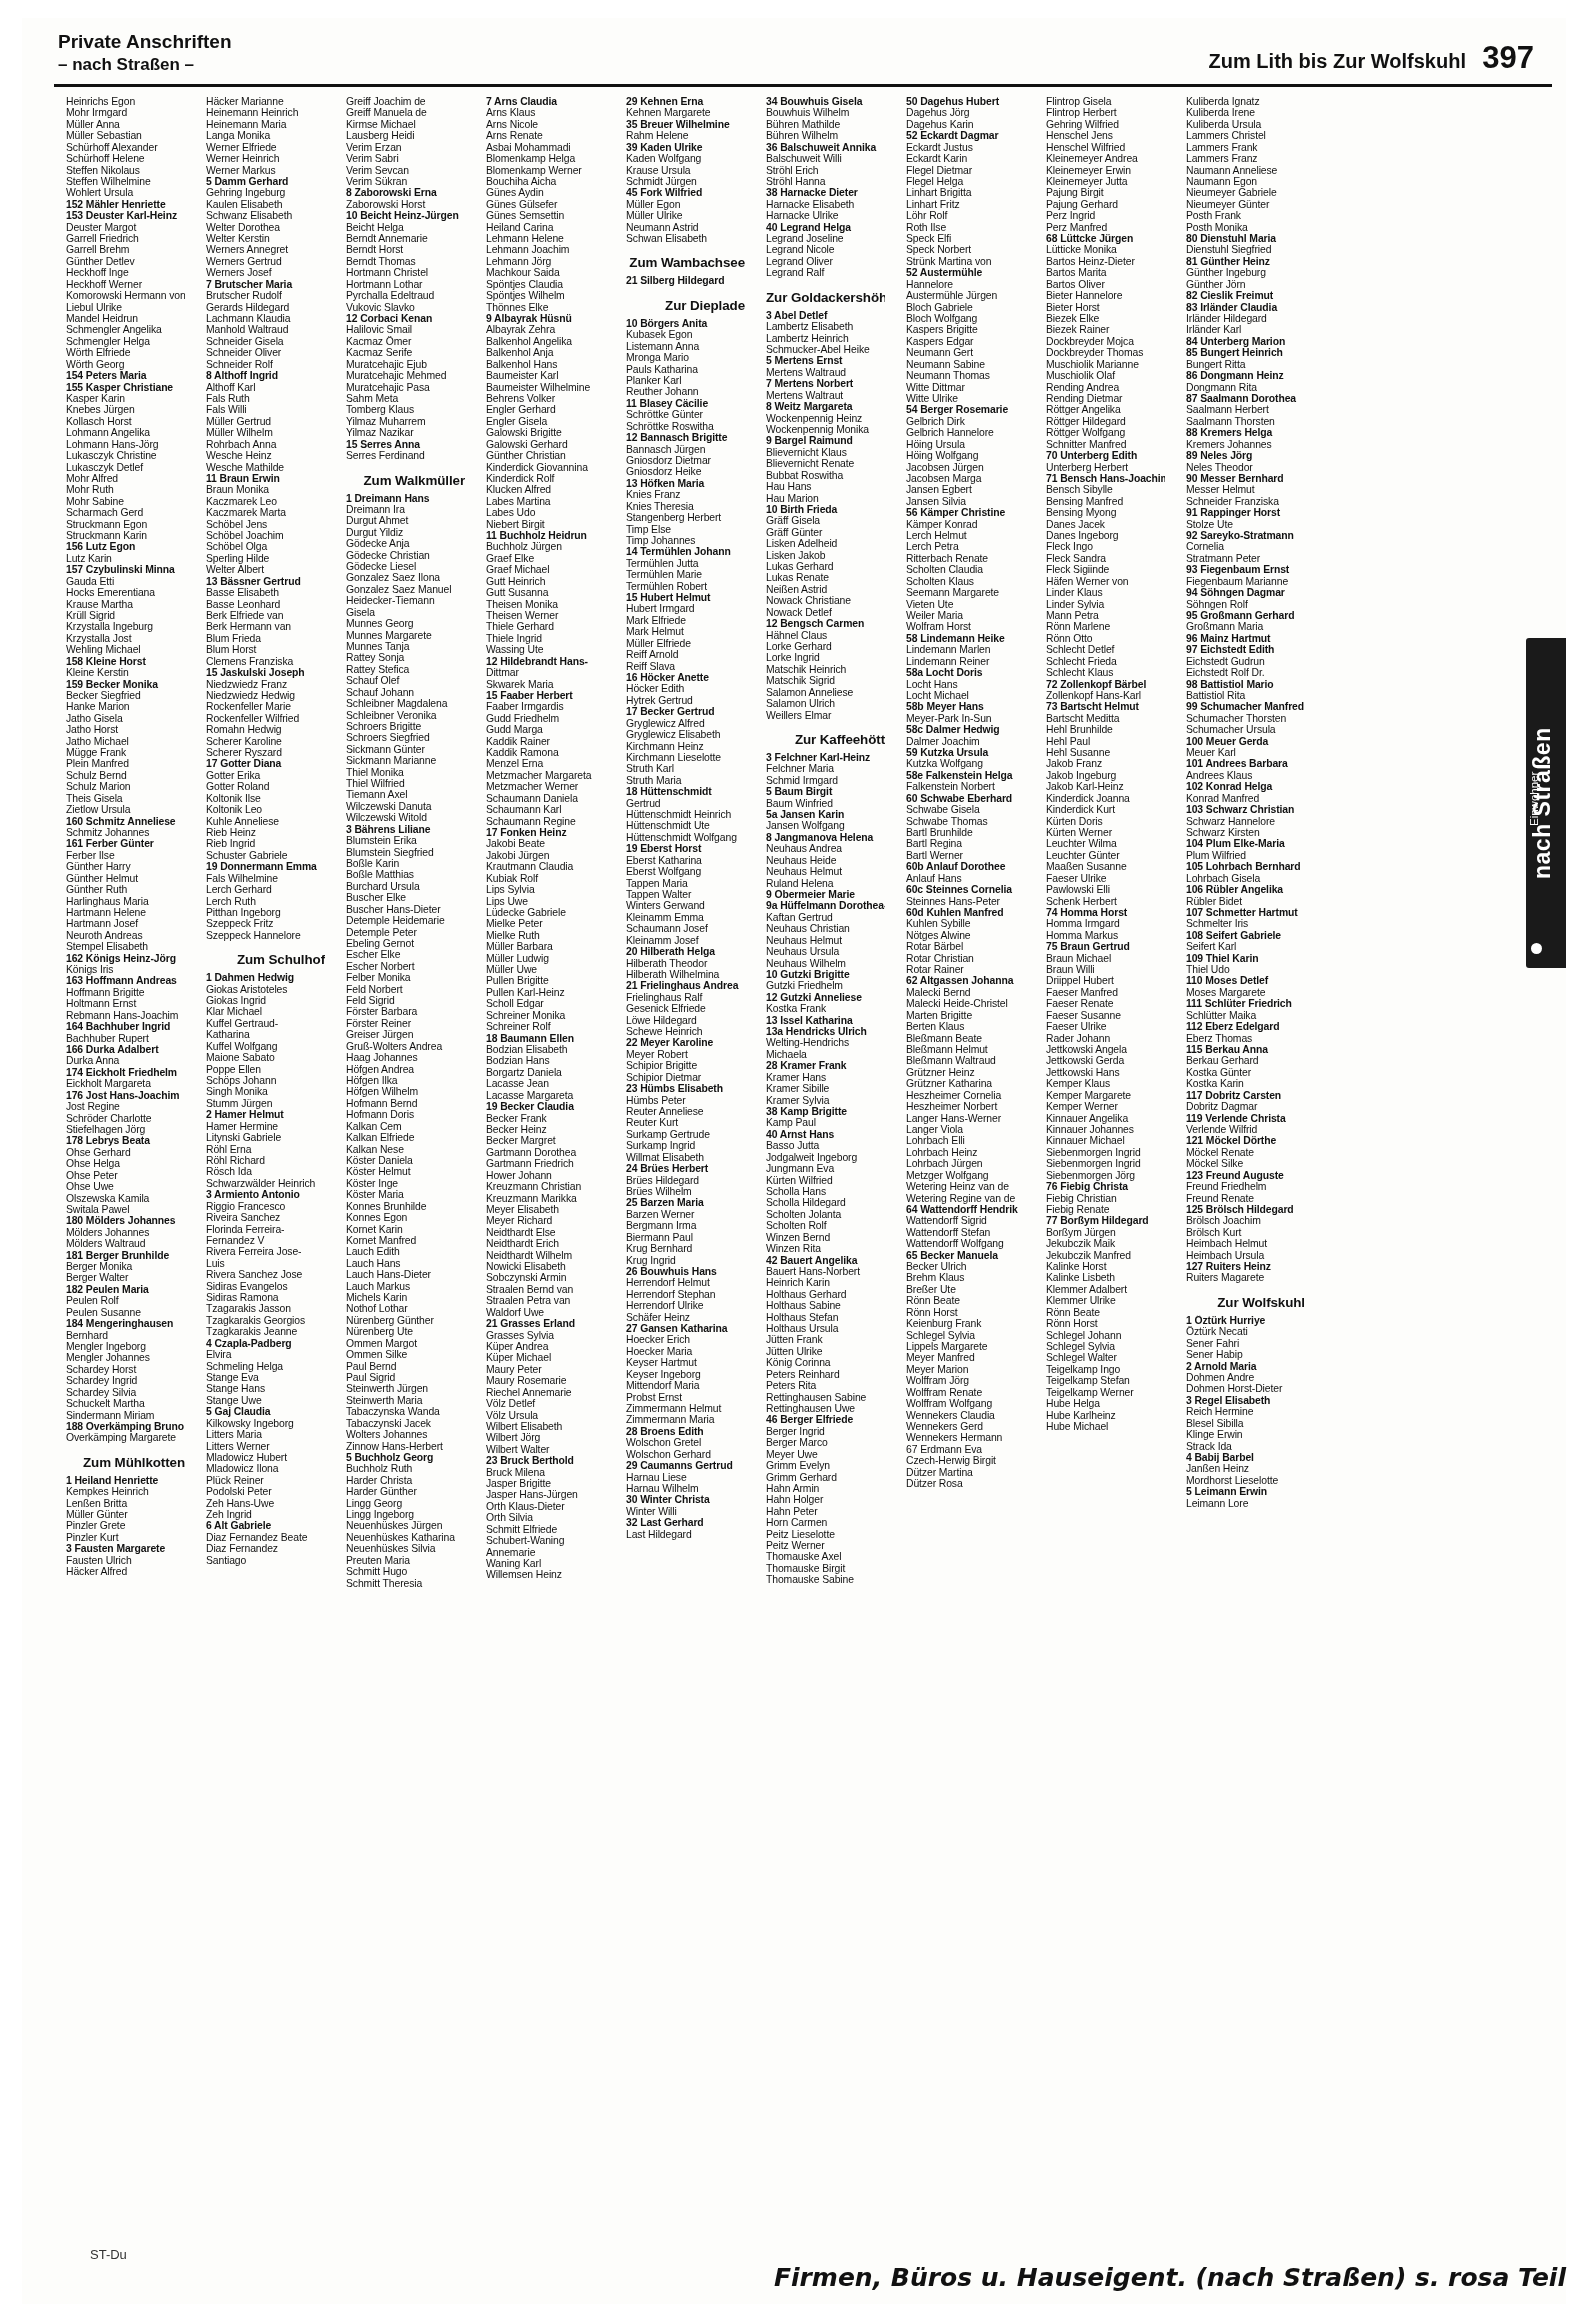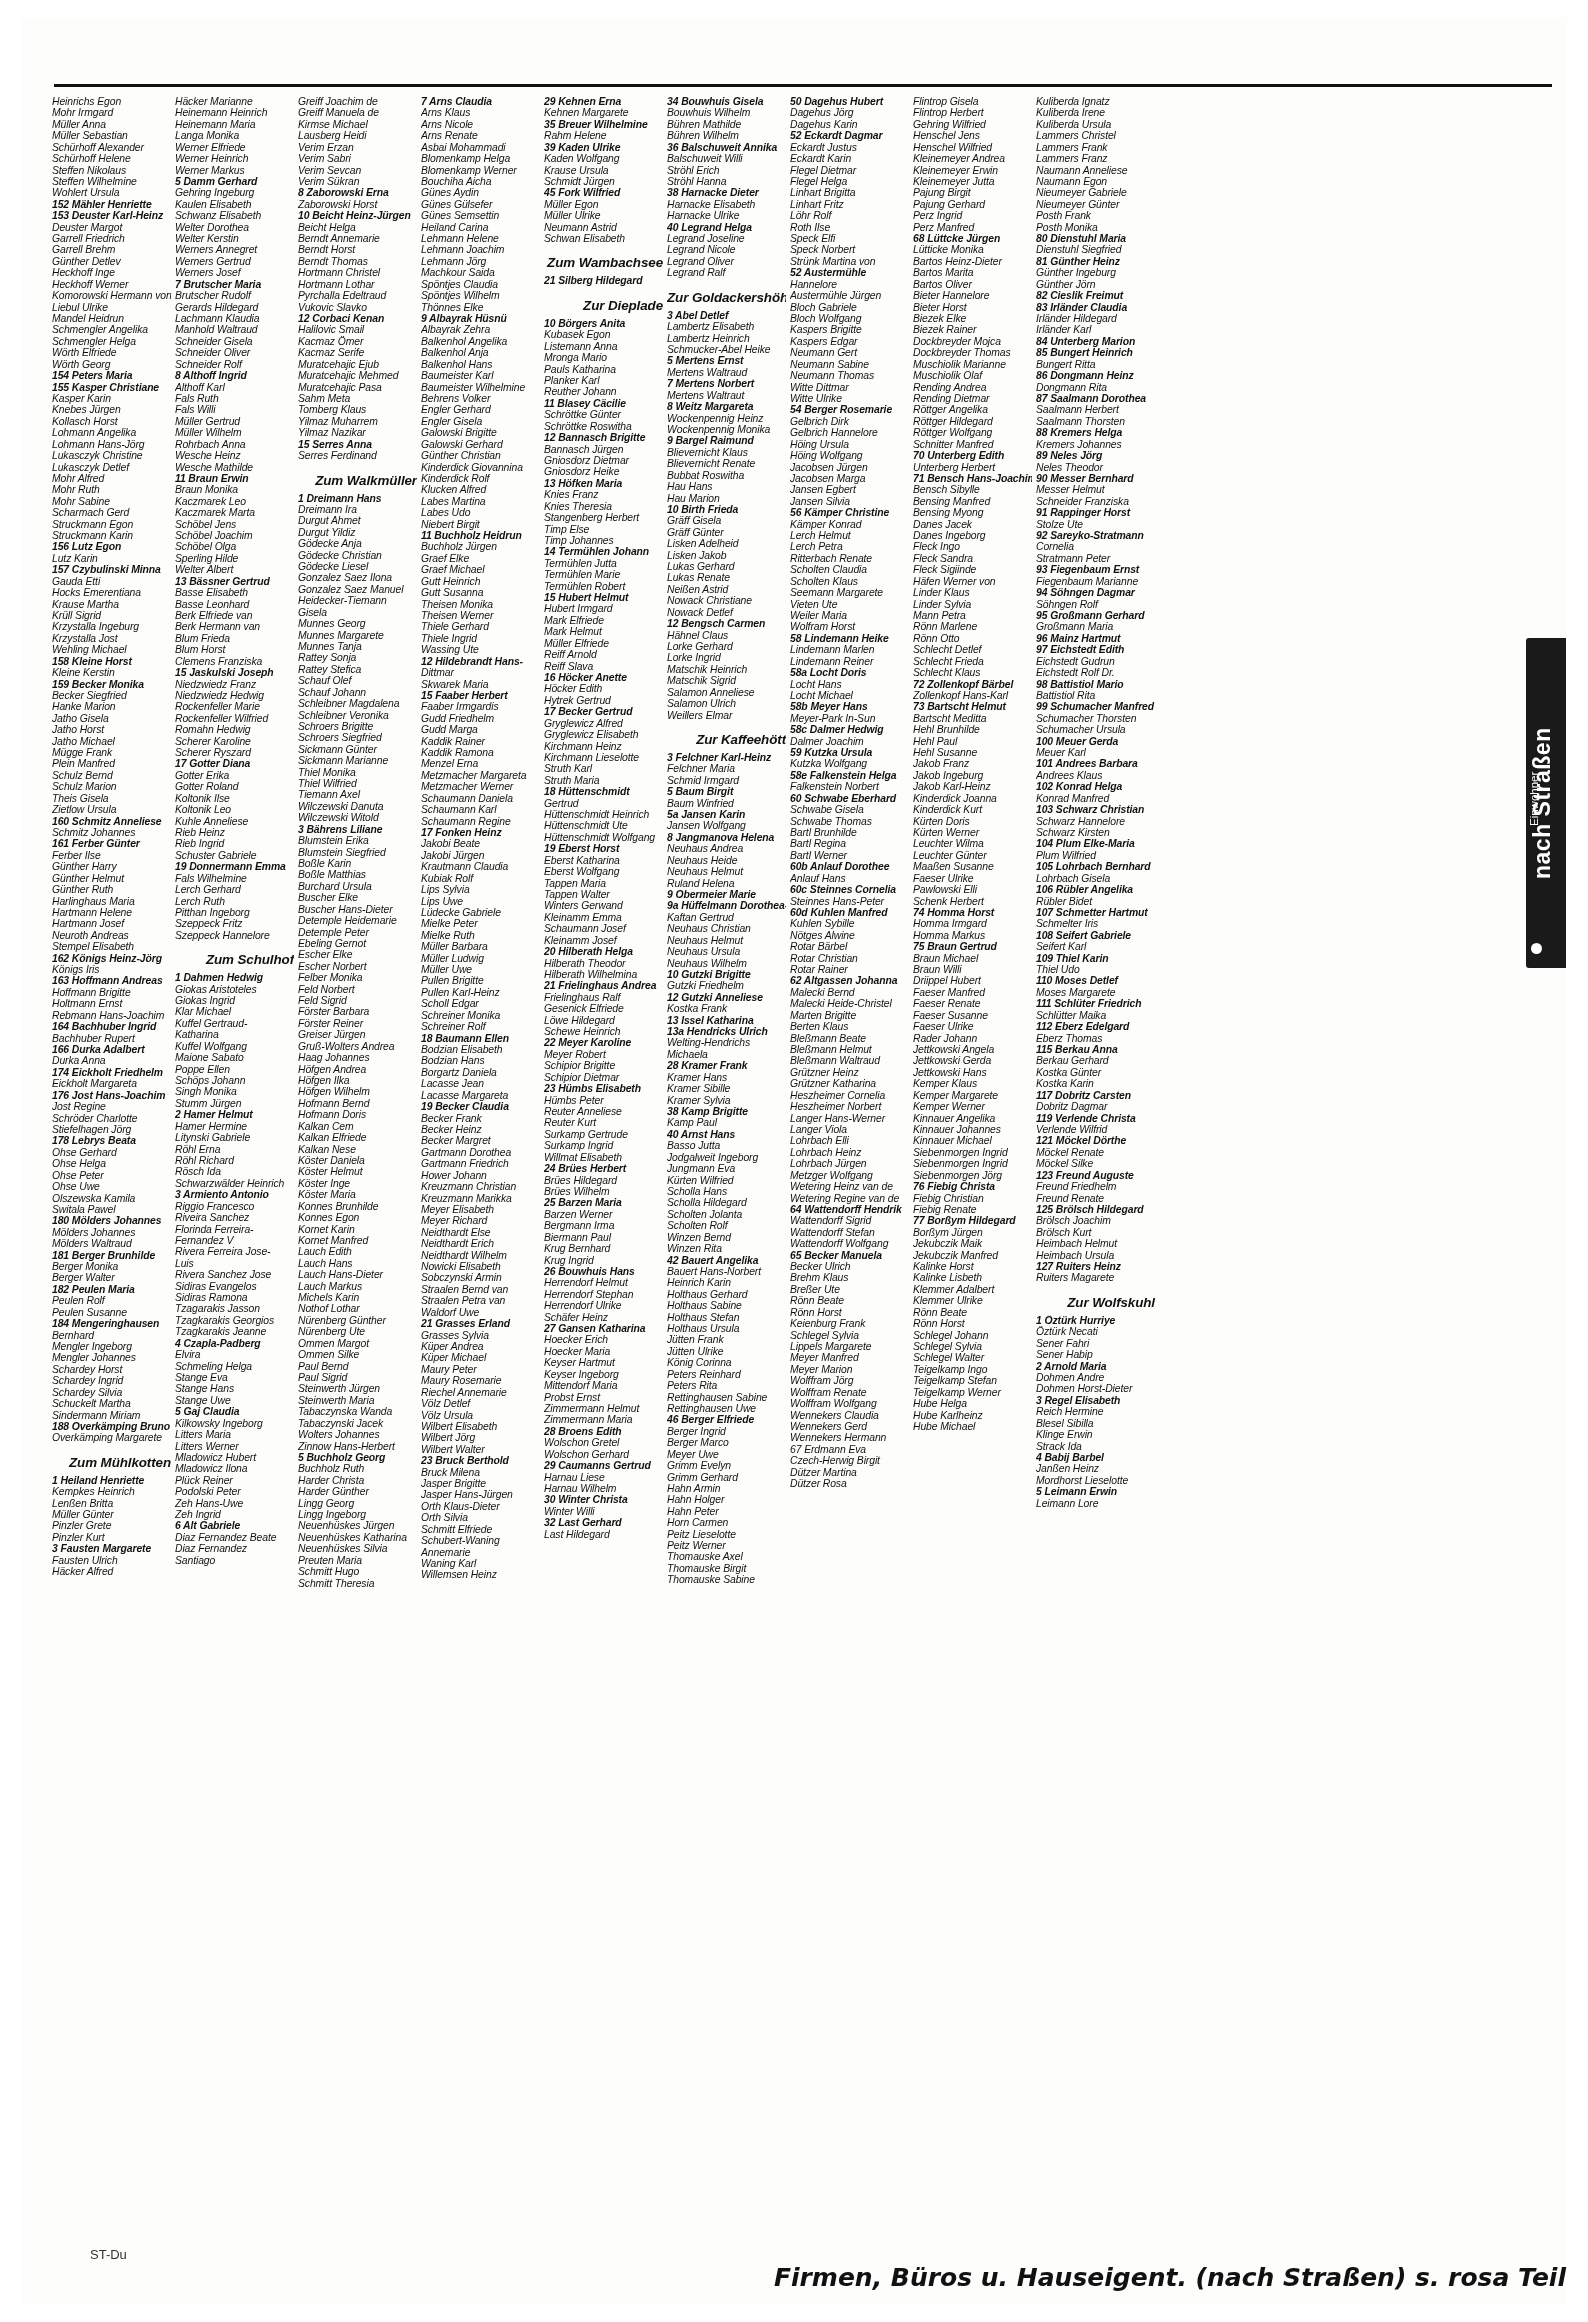--- a/index.html
+++ b/index.html
@@ -92,27 +92,26 @@
     position: absolute;
     left: 40px;
     bottom: 42px;
     font-size: 13px;
     color: #333;
     margin-left: 28px;
   }
   
   .cols {
     position: absolute;
-    left: 30px;
+    left: 44px;
     top: 78px;
     width: 1486px;
     height: 2140px;
     display: flex;
-    gap: 0px;
-    font-style: italic;
+    gap: 17px;
   }
   .col {
     width: 123px;
     flex: 0 0 123px;
     padding-right: 4px;
     box-sizing: border-box;
     overflow: hidden;
   }
   .col ul {
     margin: 0;
@@ -185,20 +184,28 @@
     border-radius: 50%;
     background: #fff;
   }
 </style>
 </head>
 <body>
 
 <div class="page">
   <div class="page-inner">
 
+    <div class="hdr">
+      <div class="hdr-left">
+        <div>Private Anschriften</div>
+        <div class="sub">– nach Straßen –</div>
+      </div>
+      <div class="hdr-right">Zum Lith bis Zur Wolfskuhl</div>
+      <div class="hdr-page">397</div>
+    </div>
     <div class="rule"></div>
 
     <div class="cols" id="cols">
         <div class="col">
           <ul>
             <li>Heinrichs Egon</li>
             <li>Mohr Irmgard</li>
             <li>Müller Anna</li>
             <li>Müller Sebastian</li>
             <li>Schürhoff Alexander</li>

